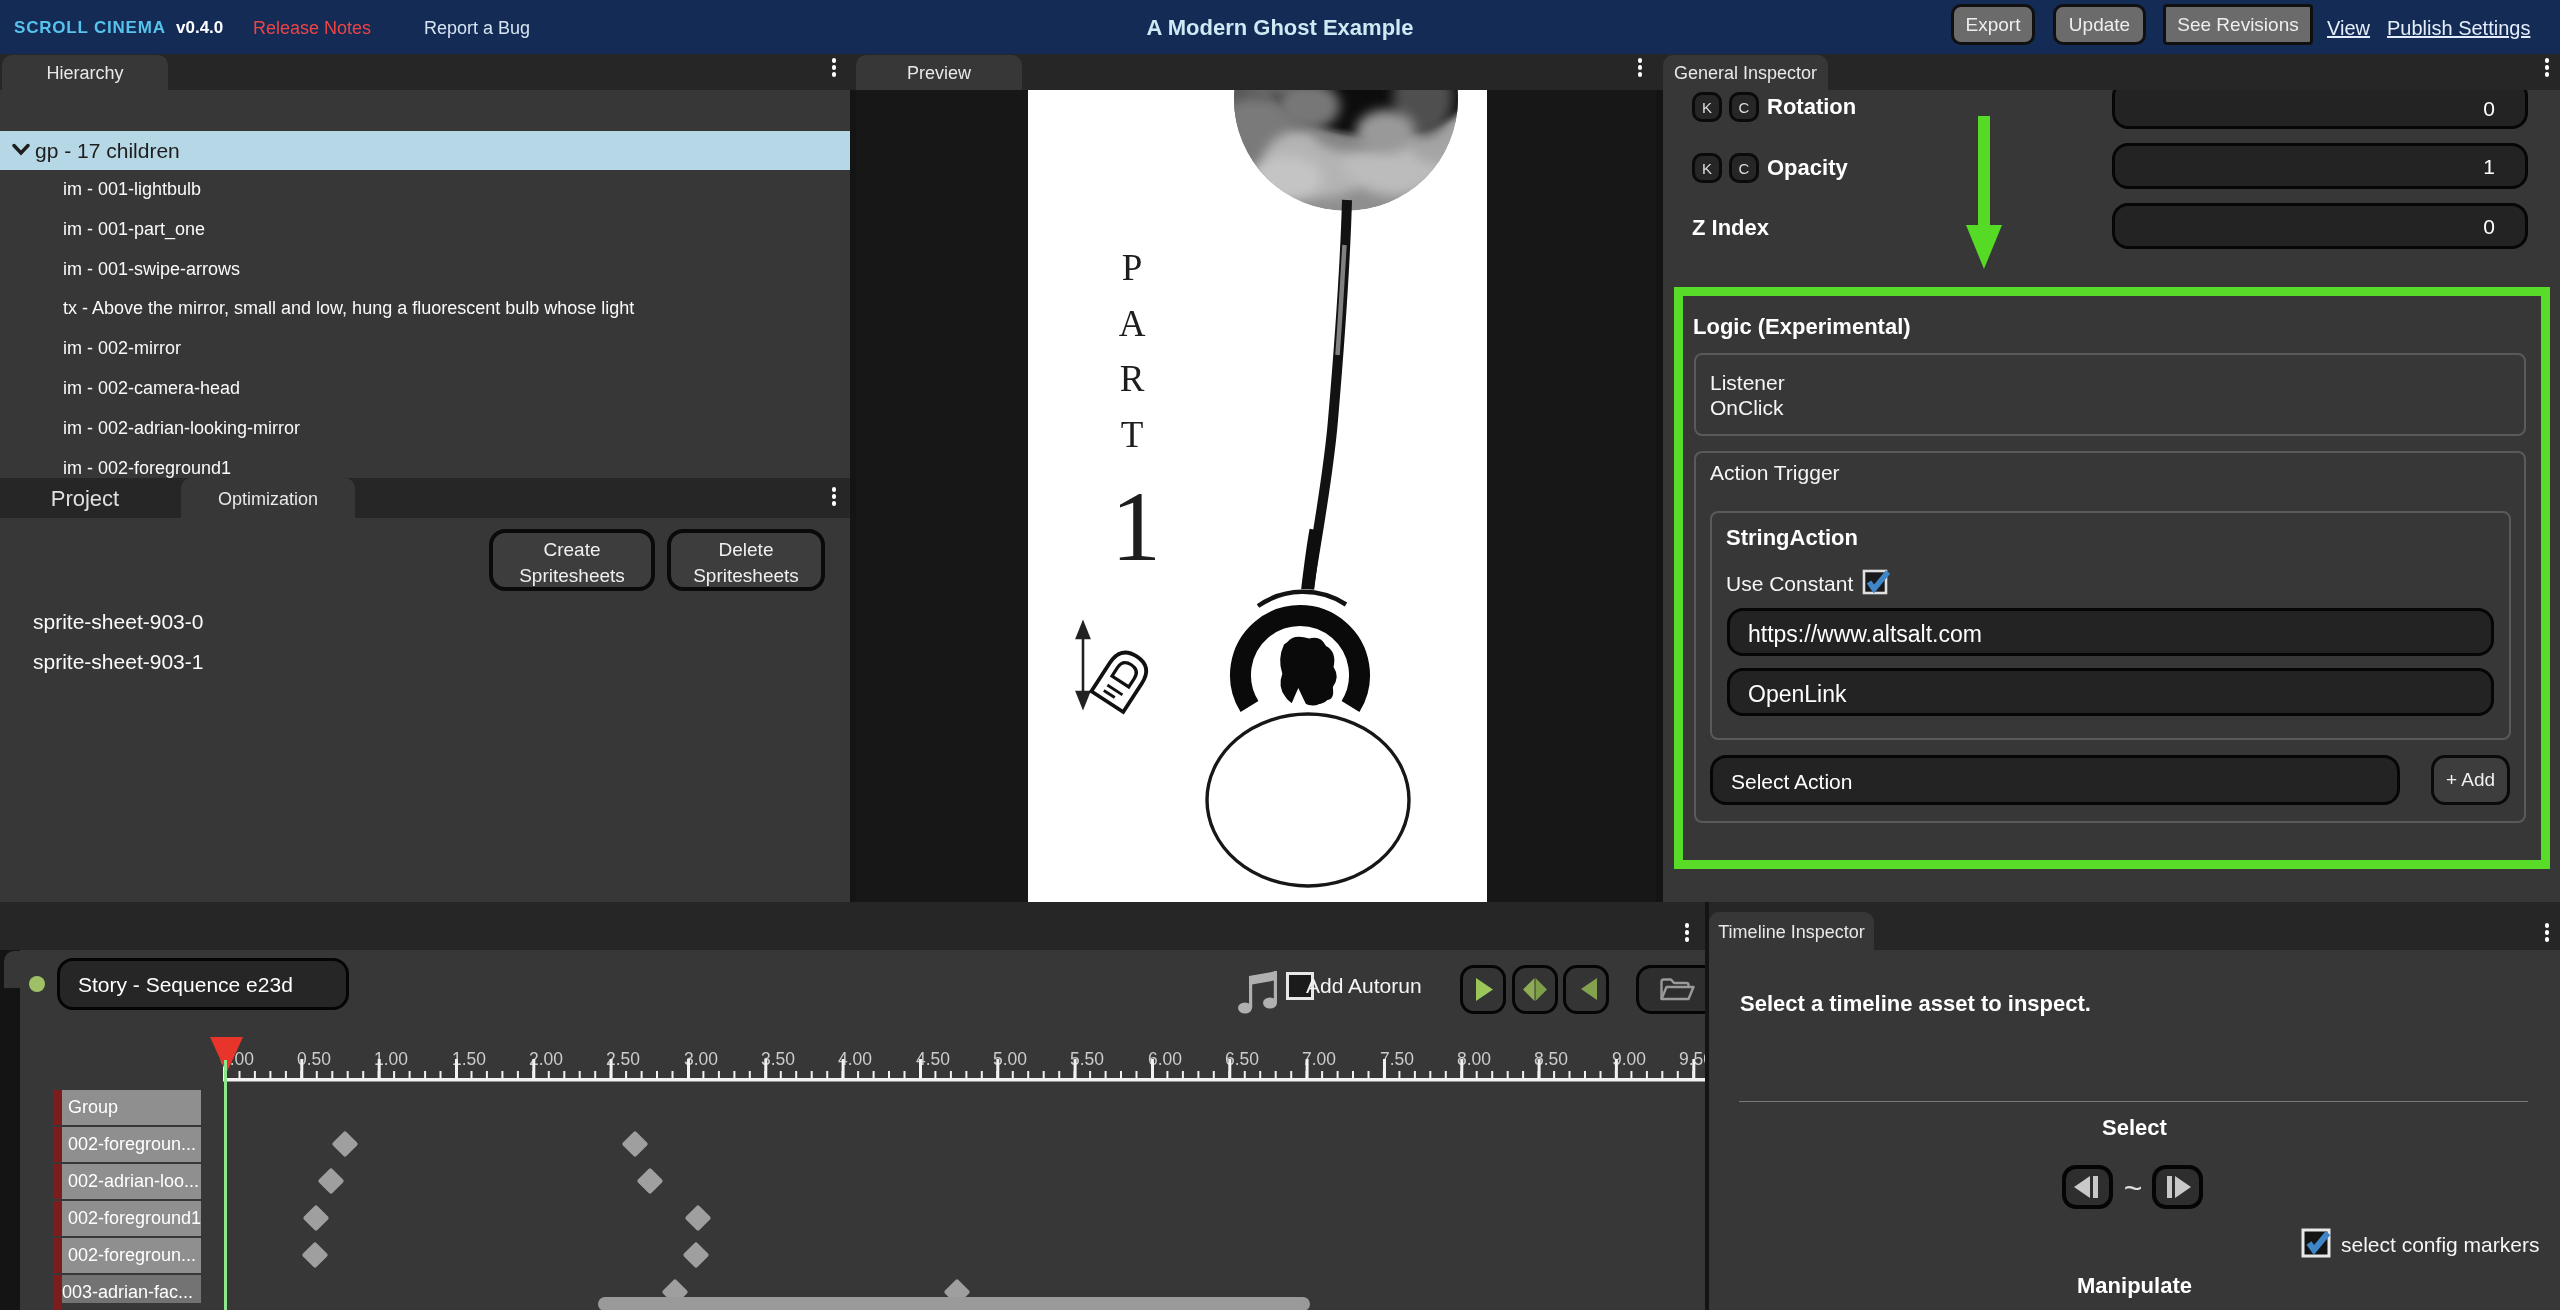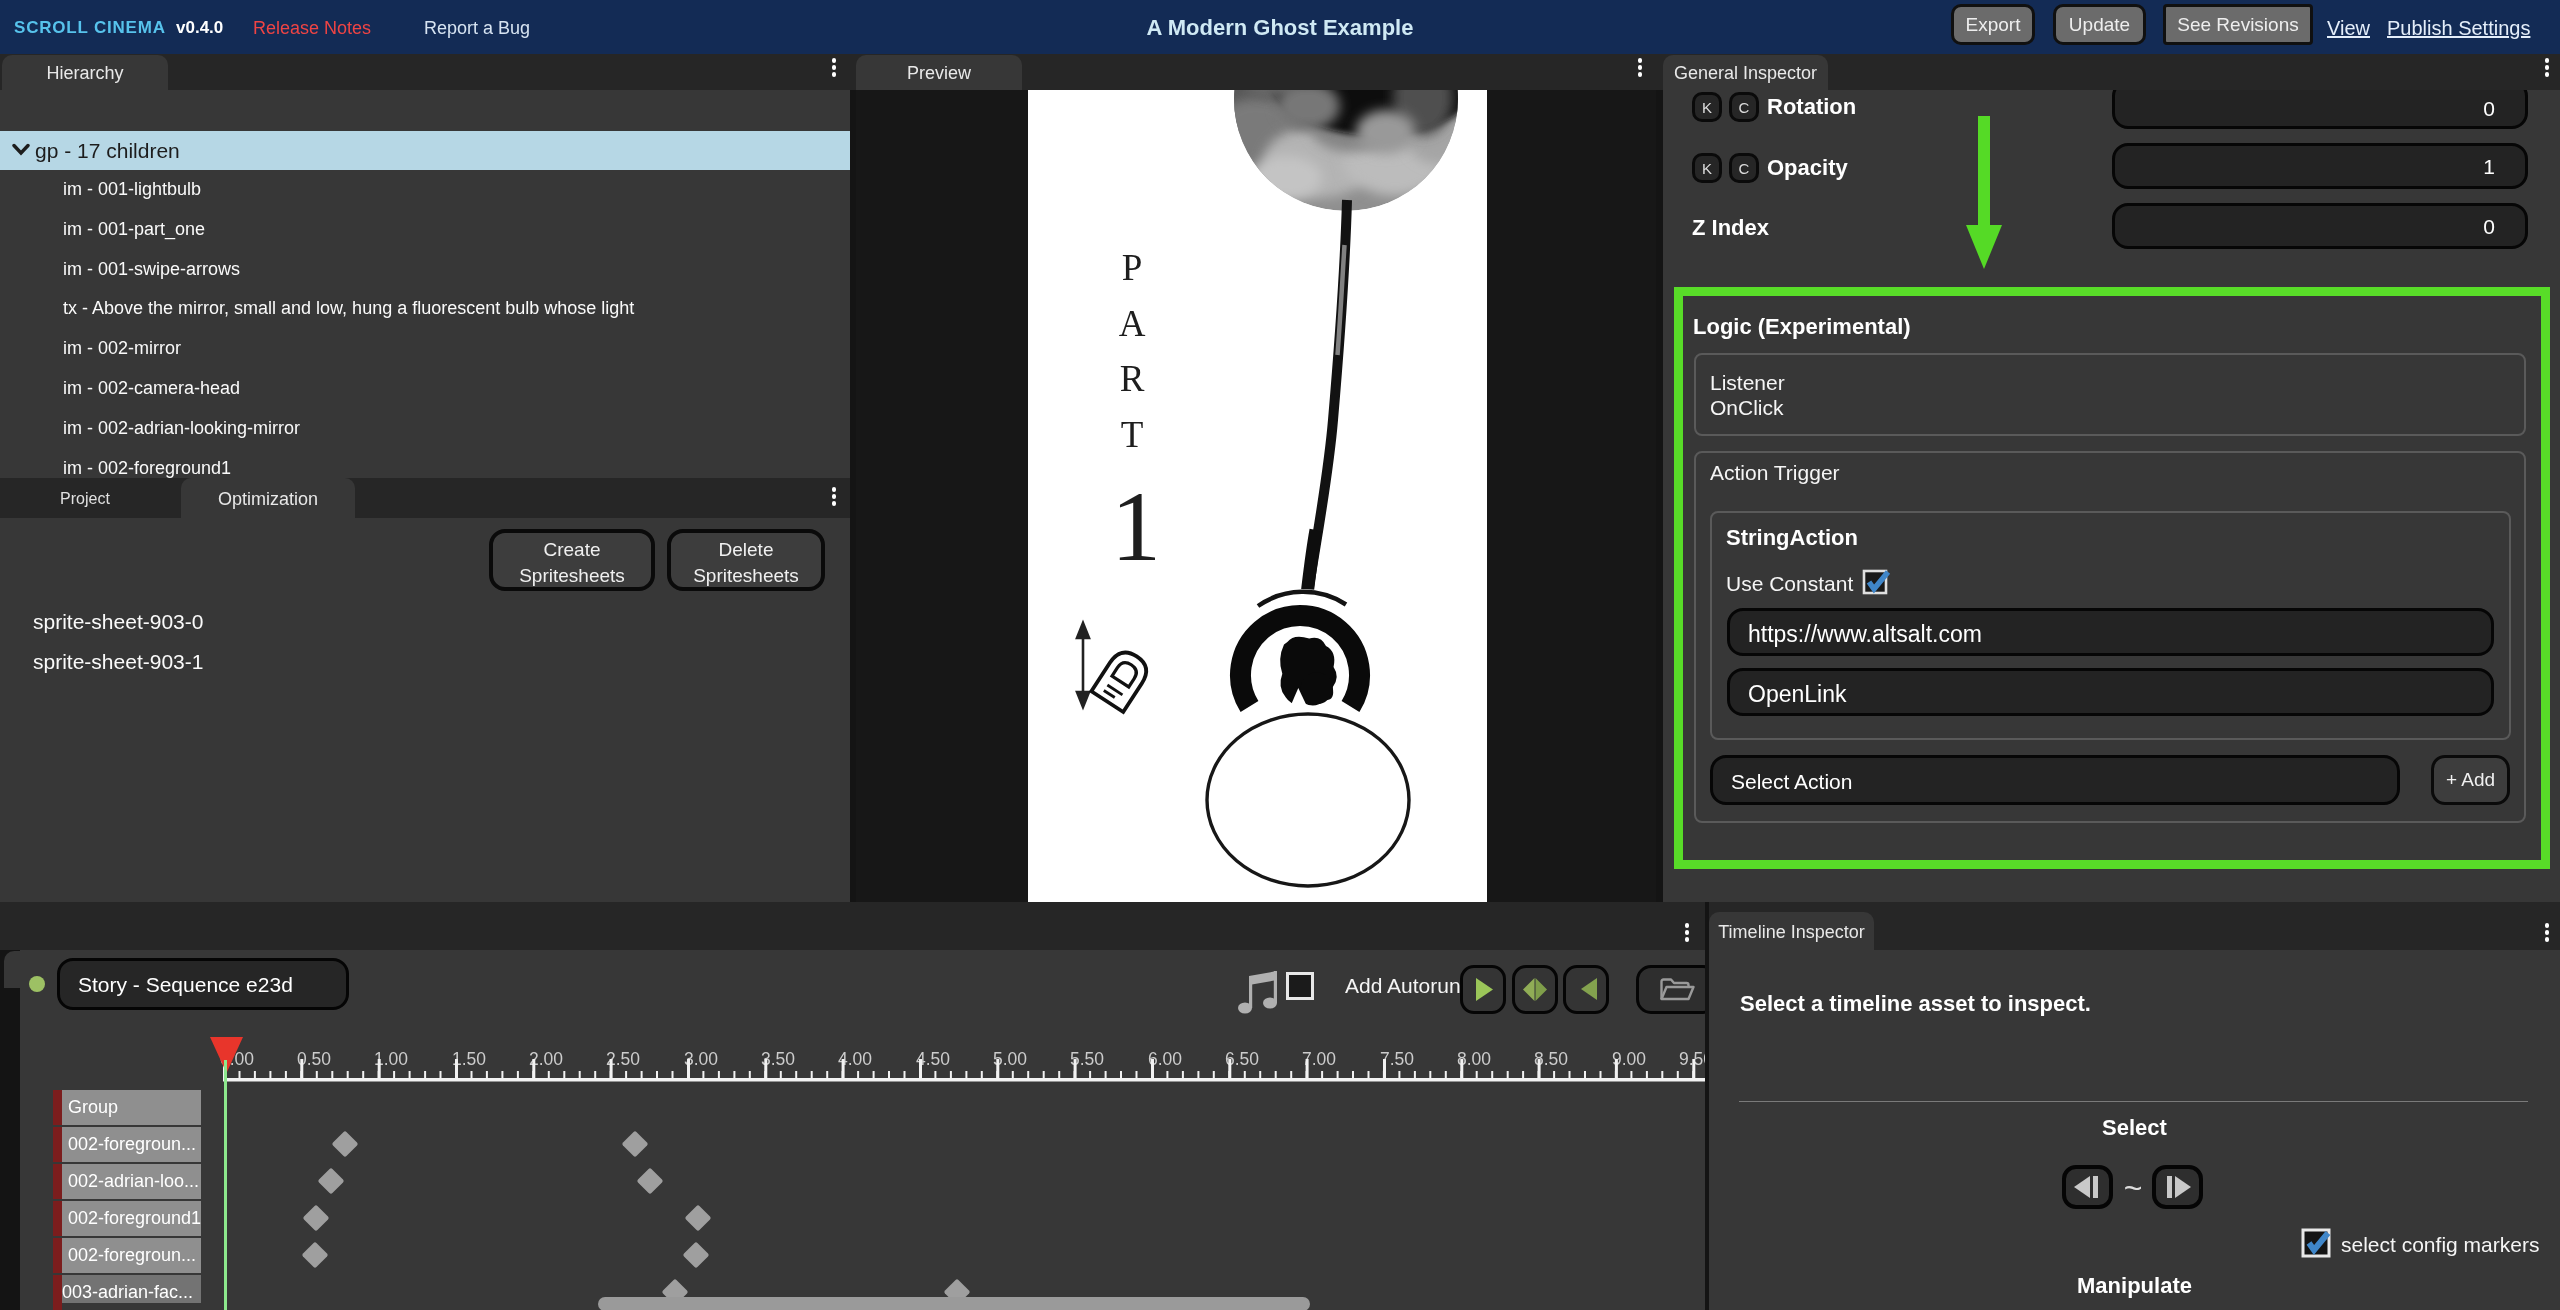--- a/index.html
+++ b/index.html
@@ -62,21 +62,21 @@
     <div>im - 001-swipe-arrows</div>
     <div>tx - Above the mirror, small and low, hung a fluorescent bulb whose light</div>
     <div>im - 002-mirror</div>
     <div>im - 002-camera-head</div>
     <div>im - 002-adrian-looking-mirror</div>
     <div>im - 002-foreground1</div>
   </div>
 </div>
 
 <div class="abs tabbar" style="left:0;top:478px;width:850px;height:40px;"></div>
-<div class="abs" style="left:2px;top:478px;width:166px;height:40px;line-height:42px;color:#e0e0e0;font-size:16px;text-align:center;">Project</div>
+<div class="abs" style="left:2px;top:478px;width:166px;height:40px;line-height:42px;color:#e0e0e0;font-size:22px;text-align:center;">Project</div>
 <div class="abs tab" style="left:181px;top:478px;width:174px;height:40px;line-height:42px;">Optimization</div>
 <div class="abs dots" style="left:831px;top:487px;">
       <span></span>
       <span></span>
       <span></span>
     </div>
 <div class="abs panel" style="left:0;top:518px;width:850px;height:384px;">
   <div class="abs btn3d" style="left:489px;top:11px;width:166px;height:62px;font-size:19px;text-align:center;line-height:26px;padding-top:4px;">Create<br>Spritesheets</div>
   <div class="abs btn3d" style="left:667px;top:11px;width:158px;height:62px;font-size:19px;text-align:center;line-height:26px;padding-top:4px;">Delete<br>Spritesheets</div>
   <div class="abs" style="left:33px;top:84px;color:#fafafa;font-size:21px;line-height:40px;">sprite-sheet-903-0<br>sprite-sheet-903-1</div>
@@ -217,21 +217,21 @@
   <svg class="abs" style="left:1218px;top:20px;" width="40" height="44" viewBox="0 0 40 44">
     <g fill="#b0b0b0">
           <ellipse cx="7" cy="38" rx="7" ry="5.5"></ellipse>
           <ellipse cx="32" cy="33" rx="7" ry="5.5"></ellipse>
           <rect x="11" y="6" width="3.2" height="32"></rect>
           <rect x="35.8" y="1" width="3.2" height="32"></rect>
           <path d="M11 6 L39 1 L39 10 L11 15 Z"></path>
         </g>
   </svg>
   <div class="abs" style="left:1266px;top:22px;width:28px;height:28px;background:#1b1b1b;border:3px solid #e8e8e8;"></div>
-  <div class="abs" style="left:1325px;top:21px;height:30px;line-height:30px;color:#f5f5f5;font-size:21px;">Add Autorun</div>
+  <div class="abs" style="left:1286px;top:21px;height:30px;line-height:30px;color:#f5f5f5;font-size:21px;">Add Autorun</div>
   <div class="abs" style="left:1440px;top:15px;width:46px;height:49px;background:#343434;border:3px solid #050505;border-radius:14px;"></div>
   <svg class="abs" style="left:1456px;top:28px;" width="17" height="23" viewBox="0 0 17 23">
         <polygon points="0,0 17,11.5 0,23" fill="#9bc659"></polygon>
       </svg>
   <div class="abs" style="left:1492px;top:15px;width:46px;height:49px;background:#343434;border:3px solid #050505;border-radius:14px;"></div>
   <svg class="abs" style="left:1503px;top:28px;" width="24" height="23" viewBox="0 0 24 23">
         <polygon points="11.5,0 0,11.5 11.5,23" fill="#90ad56"></polygon>
         <polygon points="12.5,0 24,11.5 12.5,23" fill="#7f9e4a"></polygon>
       </svg>
   <div class="abs" style="left:1543px;top:15px;width:46px;height:49px;background:#343434;border:3px solid #050505;border-radius:14px;"></div>

